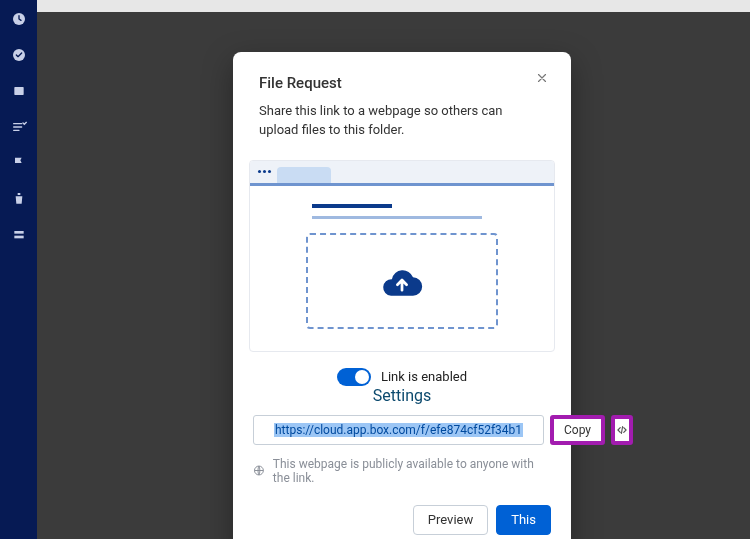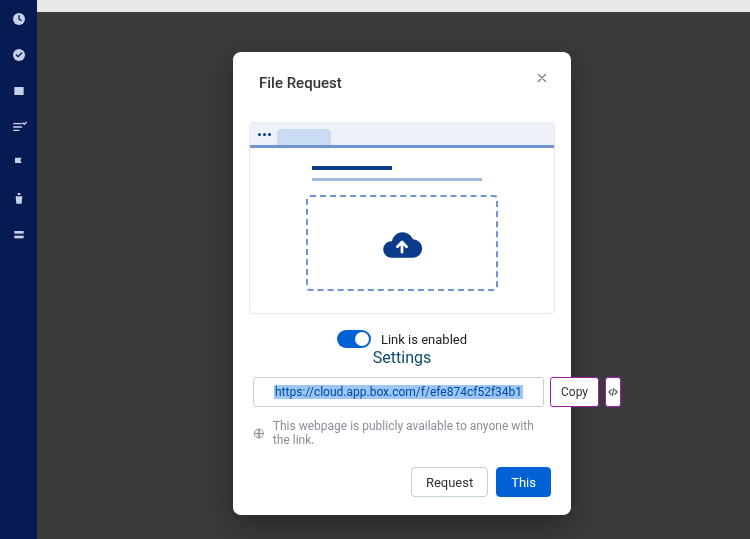--- a/index.html
+++ b/index.html
@@ -203,21 +203,21 @@
   }
   .url-input-inner {
     display: flex;
     align-items: center;
     height: 100%;
     overflow: hidden;
     white-space: nowrap;
   }
   .copy-btn, .embed-btn {
     height: 30px;
-    border: 1px solid #a21caf;
+    border: 4px solid #a21caf;
     background: #fff;
     border-radius: 3px;
     font-size: 12px;
     color: #333;
     cursor: pointer;
     display: flex;
     align-items: center;
     justify-content: center;
   }
   .copy-btn { padding: 0 10px; }
@@ -306,20 +306,21 @@
   </div>
 
   <div class="main">
     <div class="top-strip"></div>
 
     <div class="overlay">
       <div class="modal">
 
         <div class="modal-header">
           <div class="modal-title">File Request</div>
+          <div class="modal-subtitle">Share this link to a webpage so others can upload files to this folder.</div>
           <div class="close-btn">
             <svg viewBox="0 0 24 24" fill="none" stroke="currentColor" stroke-width="2" stroke-linecap="round">
                 <path d="M6 6l12 12M18 6L6 18"></path>
               </svg>
           </div>
         </div>
 
         <div class="illus-wrap">
           <div class="illus-card">
             <div class="illus-tabs">
@@ -370,21 +371,21 @@
 
         <div class="public-row">
           <svg viewBox="0 0 24 24" fill="none" stroke="#8a8f98" stroke-width="2">
               <circle cx="12" cy="12" r="9"></circle>
               <path d="M3 12h18M12 3c2.5 3 2.5 15 0 18M12 3c-2.5 3-2.5 15 0 18"></path>
             </svg>
           <span>This webpage is publicly available to anyone with the link.</span>
         </div>
 
         <div class="footer">
-          <div class="btn btn-secondary">Request</div>
+          <div class="btn btn-secondary">Preview</div>
           <div class="btn btn-primary">This</div>
         </div>
 
       </div>
     </div>
   </div>
 
 </div>
 
 </body></html>

